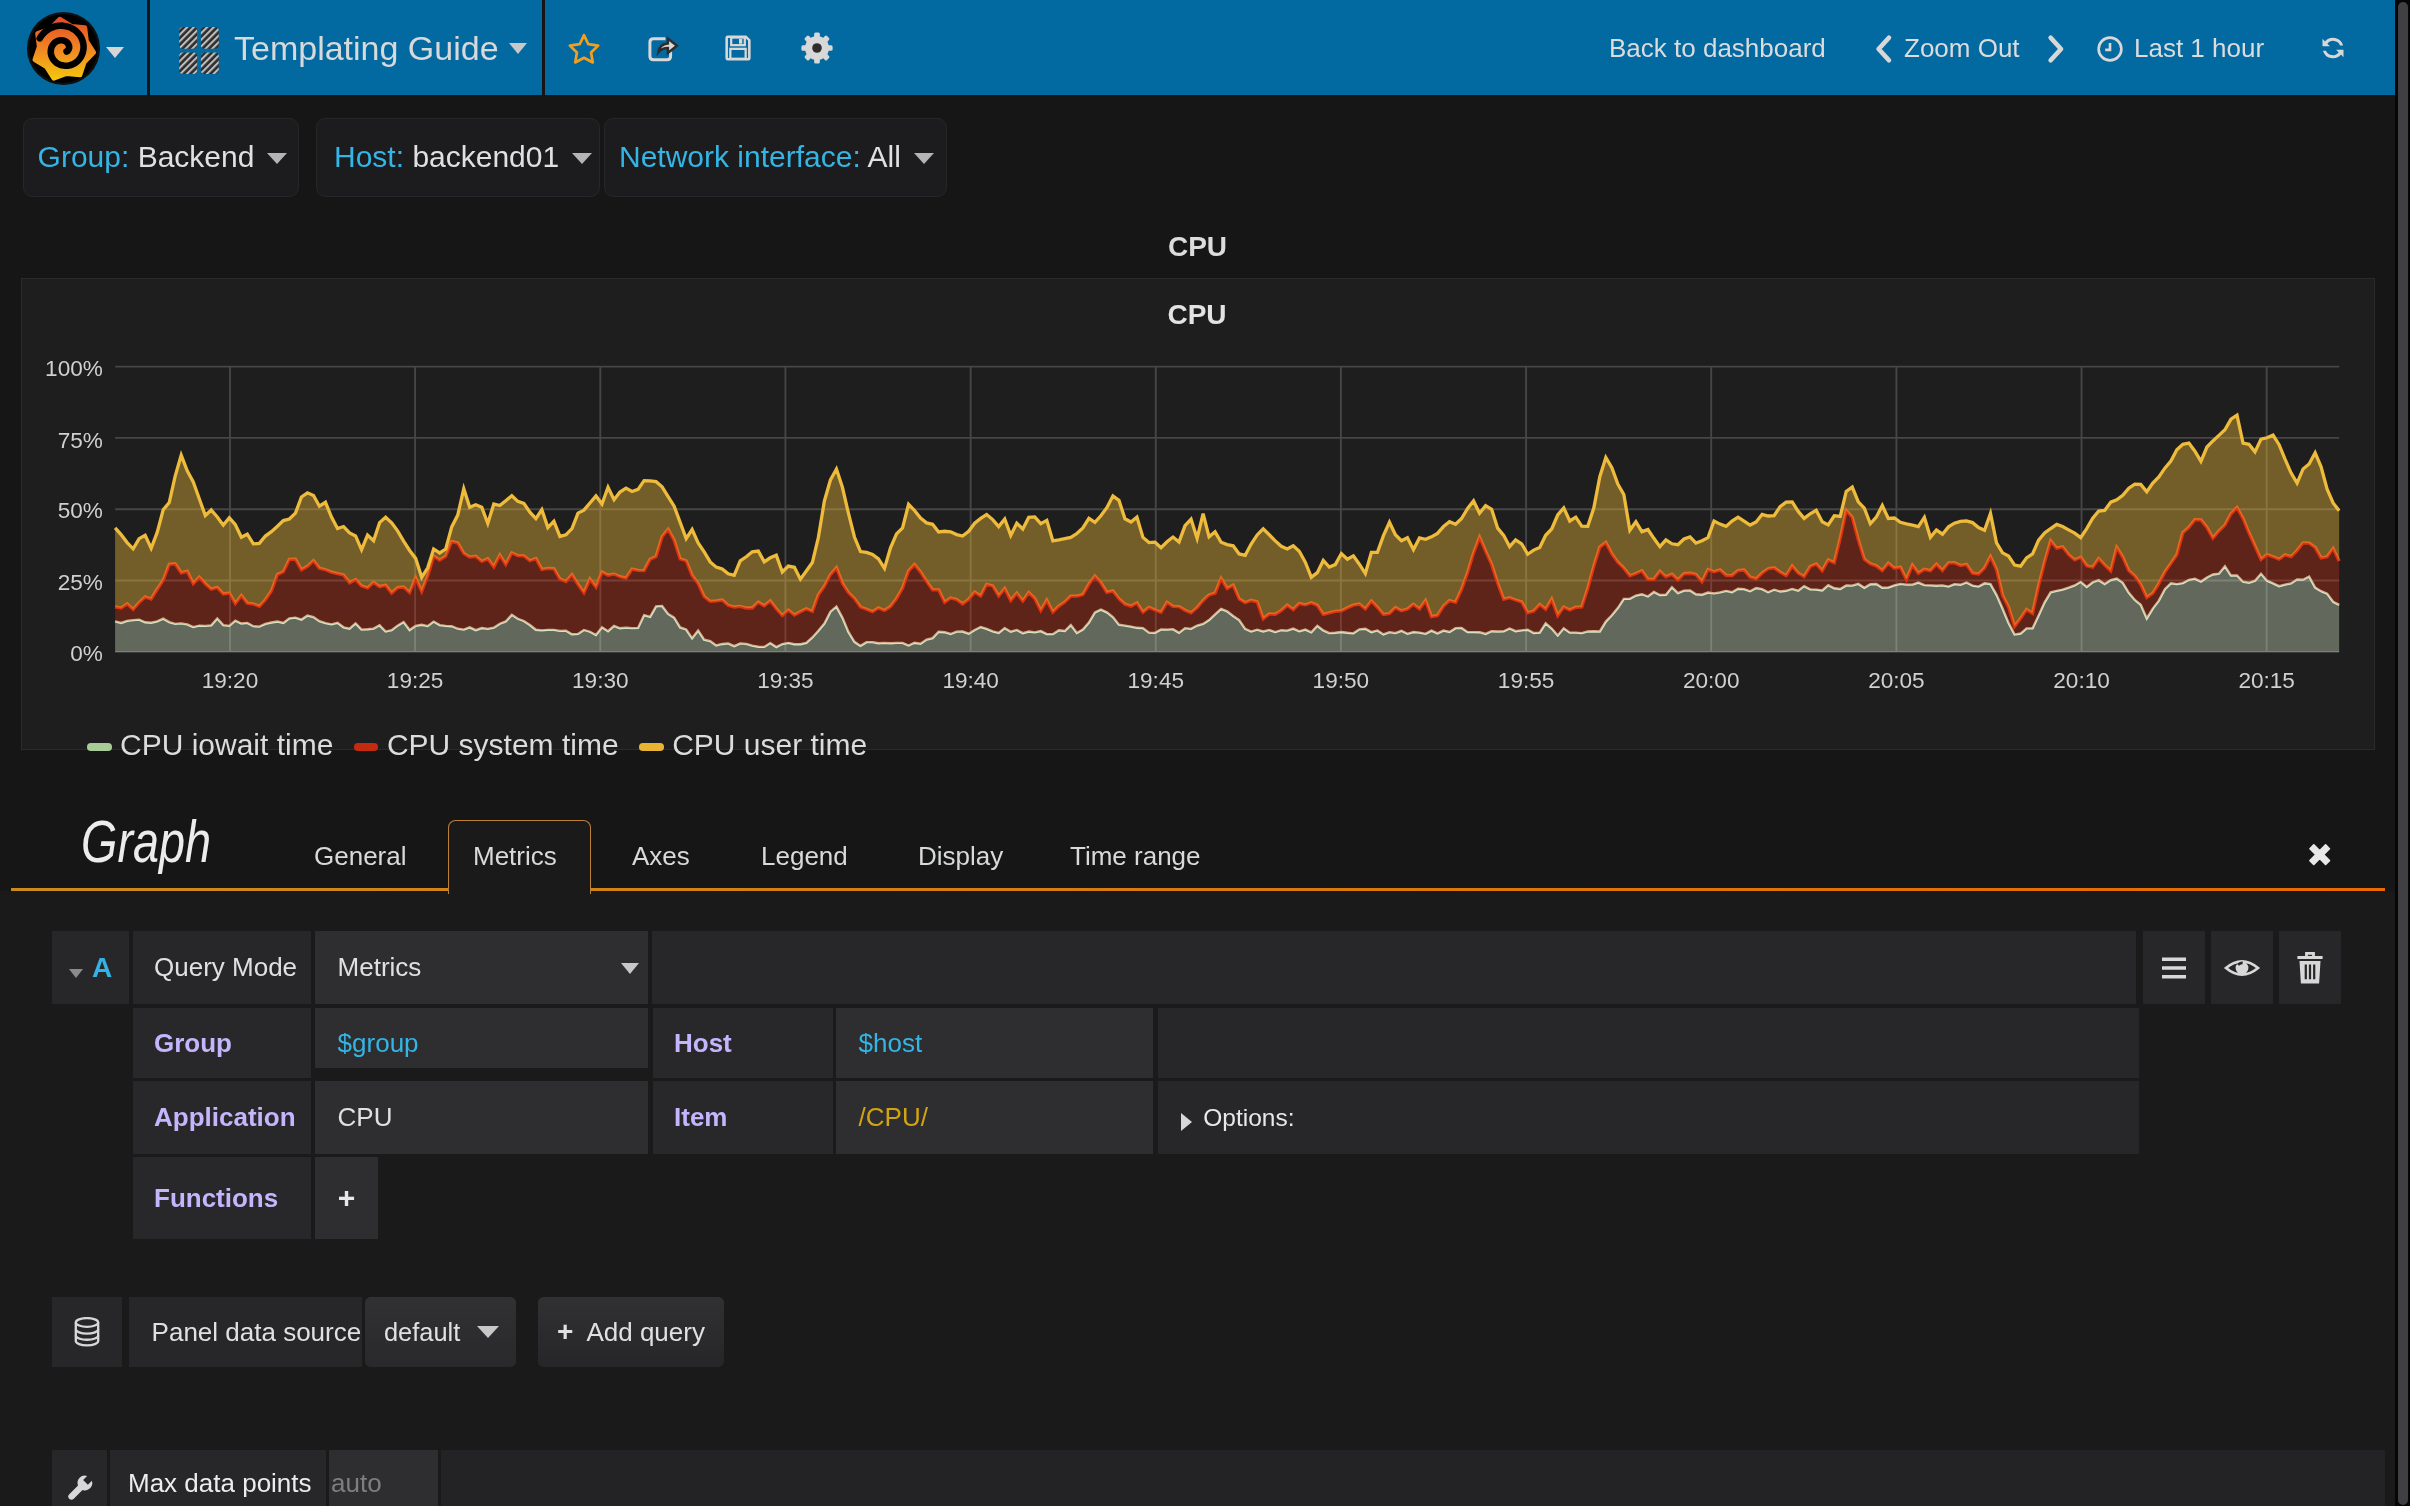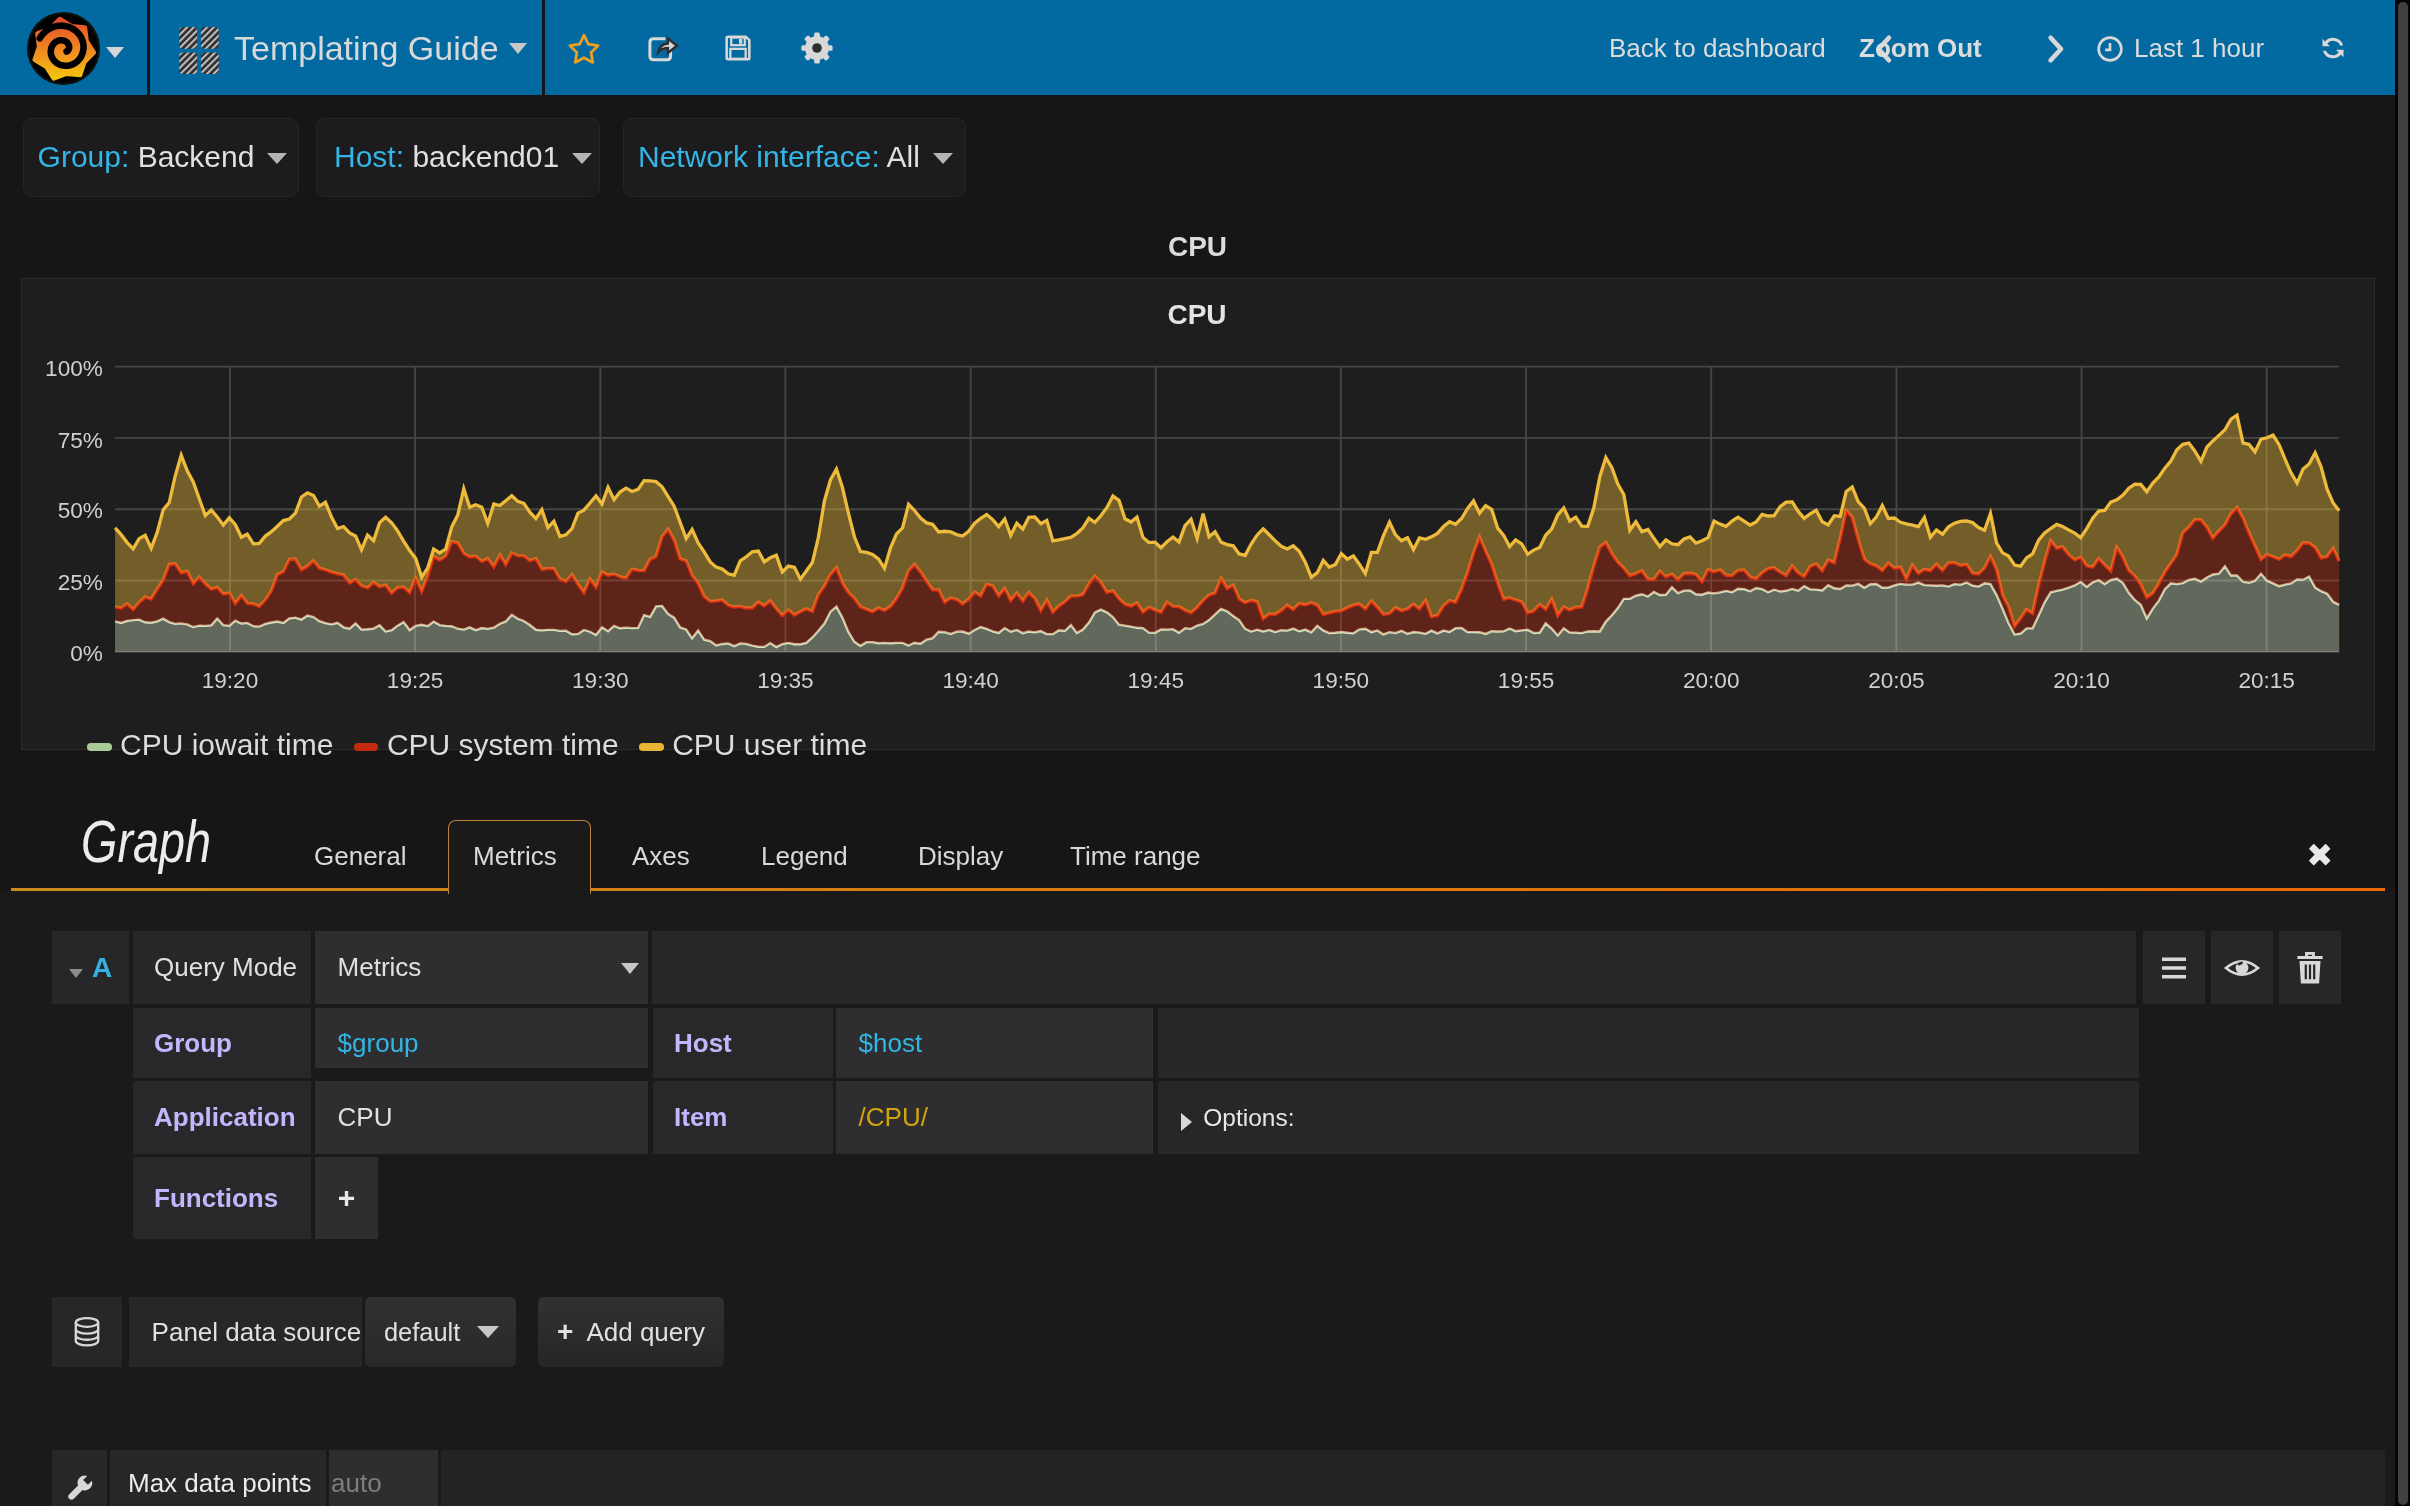--- a/index.html
+++ b/index.html
@@ -119,42 +119,42 @@
           <rect x="10.1" y="1.6" width="3.8" height="4" rx="1"></rect>
         </g>
     </g>
     <circle cx="12" cy="12" r="3.2" fill="#2d2d2d"></circle>
   </svg>
 
   <div class="abs" style="left:1609px;top:34px;font-size:26px;line-height:29px;font-weight:500;color:#dcdcdc">Back to dashboard</div>
   <svg class="abs" style="left:1872px;top:34px" width="22.6" height="30" viewBox="0 0 24 32">
     <path d="M18 4 L7 16 L18 28" fill="none" stroke="#d8d8d8" stroke-width="5" stroke-linecap="round" stroke-linejoin="round"></path>
   </svg>
-  <div class="abs" style="left:1859px;top:34px;font-size:26px;line-height:29px;font-weight:700;color:#dcdcdc">Zoom Out</div>
+  <div class="abs" style="left:1904px;top:34px;font-size:26px;line-height:29px;font-weight:400;color:#dcdcdc">Zoom Out</div>
   <svg class="abs" style="left:2045px;top:34px" width="22.6" height="30" viewBox="0 0 24 32">
     <path d="M6 4 L17 16 L6 28" fill="none" stroke="#d8d8d8" stroke-width="5" stroke-linecap="round" stroke-linejoin="round"></path>
   </svg>
   <svg class="abs" style="left:2096px;top:35px" width="28" height="28" viewBox="0 0 32 32">
     <circle cx="16" cy="16" r="13" fill="none" stroke="#d8d8d8" stroke-width="3"></circle>
     <path d="M16 9 L16 17 L10.5 17" fill="none" stroke="#d8d8d8" stroke-width="3"></path>
   </svg>
   <div class="abs" style="left:2134px;top:34px;font-size:26px;line-height:29px;font-weight:500;color:#dcdcdc">Last 1 hour</div>
   <svg class="abs" style="left:2319px;top:34px" width="28" height="28" viewBox="0 0 32 32">
     <path d="M27.5 13 A12 12 0 0 0 6.8 8.5 L4 5.5 L4 14 L12.5 14 L9.5 11 A8.5 8.5 0 0 1 24 13 Z" fill="#d8d8d8"></path>
     <path d="M4.5 19 A12 12 0 0 0 25.2 23.5 L28 26.5 L28 18 L19.5 18 L22.5 21 A8.5 8.5 0 0 1 8 19 Z" fill="#d8d8d8"></path>
   </svg>
 </div>
 
 <div class="abs" style="left:2395px;top:0;width:15px;height:1507px;background:#060606"></div>
 <div class="abs" style="left:2398px;top:1.9px;width:10.4px;height:1503px;background:#404042;border-radius:5.6px"></div>
 
 <div id="vars">
   <div class="varbox" style="left:22.6px;width:276px;padding-left:14px"><span class="lab">Group:</span> <span class="val">Backend</span><span class="caret"></span></div>
   <div class="varbox" style="left:316px;width:284px;padding-left:17px"><span class="lab">Host:</span> <span class="val">backend01</span><span class="caret"></span></div>
-  <div class="varbox" style="left:623px;width:343px;padding-left:14px"><span class="lab">Network interface:</span> <span class="val">All</span><span class="caret"></span></div>
+  <div class="varbox" style="left:604px;width:343px;padding-left:14px"><span class="lab">Network interface:</span> <span class="val">All</span><span class="caret"></span></div>
 </div>
 
 <div id="cputitle1">CPU</div>
 
 <div id="panel">
   <div id="cputitle2">CPU</div>
   <svg class="abs" style="left:-1.9px;top:-1.9px" width="2354" height="472" viewBox="0 0 2500 501">
     <line x1="101" y1="95.00" x2="2463" y2="95.00" class="gl"></line>
       <line x1="101" y1="170.75" x2="2463" y2="170.75" class="gl"></line>
       <line x1="101" y1="246.50" x2="2463" y2="246.50" class="gl"></line>

